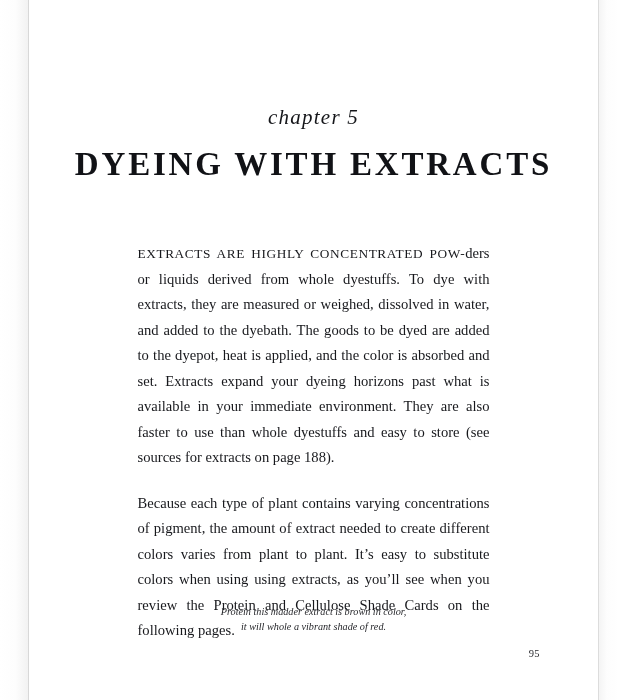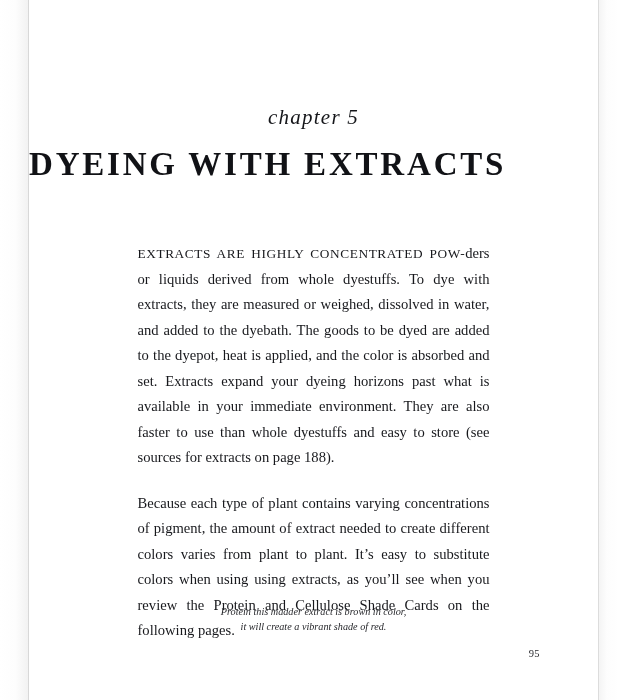--- a/index.html
+++ b/index.html
@@ -59,20 +59,21 @@
     text-align: center;
     font-family: "Liberation Serif", serif;
     font-style: italic;
     font-size: 21px;
     letter-spacing: 0.06em;
     color: #15161a;
     margin-top: 105px;
   }
 
   .chapter-title {
+    text-align: center;
     font-family: "Liberation Serif", serif;
     font-size: 33px;
     letter-spacing: 0.085em;
     color: #111216;
     margin-top: 16px;
     white-space: nowrap;
   }
 
   .body-block {
     margin: 16px auto;
@@ -139,19 +140,19 @@
     <div class="body-block">
 
       <p class="para"><span class="smallcaps-lead">EXTRACTS ARE HIGHLY CONCENTRATED POW-</span><span>ders or liquids derived from whole dyestuffs. To dye with extracts, they are measured or weighed, dissolved in water, and added to the dyebath. The goods to be dyed are added to the dyepot, heat is applied, and the color is absorbed and set. Extracts expand your dyeing horizons past what is available in your immediate environment. They are also faster to use than whole dyestuffs and easy to store (see sources for extracts on page 188).</span></p>
 
       <p class="para"><span>Because each type of plant contains varying concentrations of pigment, the amount of extract needed to create different colors varies from plant to plant. It’s easy to substitute colors when using using extracts, as you’ll see when you review the Protein and Cellulose Shade Cards on the following pages.</span></p>
 
     </div>
 
     <div class="caption">
       <div>Protein this madder extract is brown in color,</div>
-      <div>it will create a vibrant shade of red.</div>
+      <div>it will whole a vibrant shade of red.</div>
     </div>
 
     <div class="folio">95</div>
 
   </div>
 </div>
 
 </body></html>

